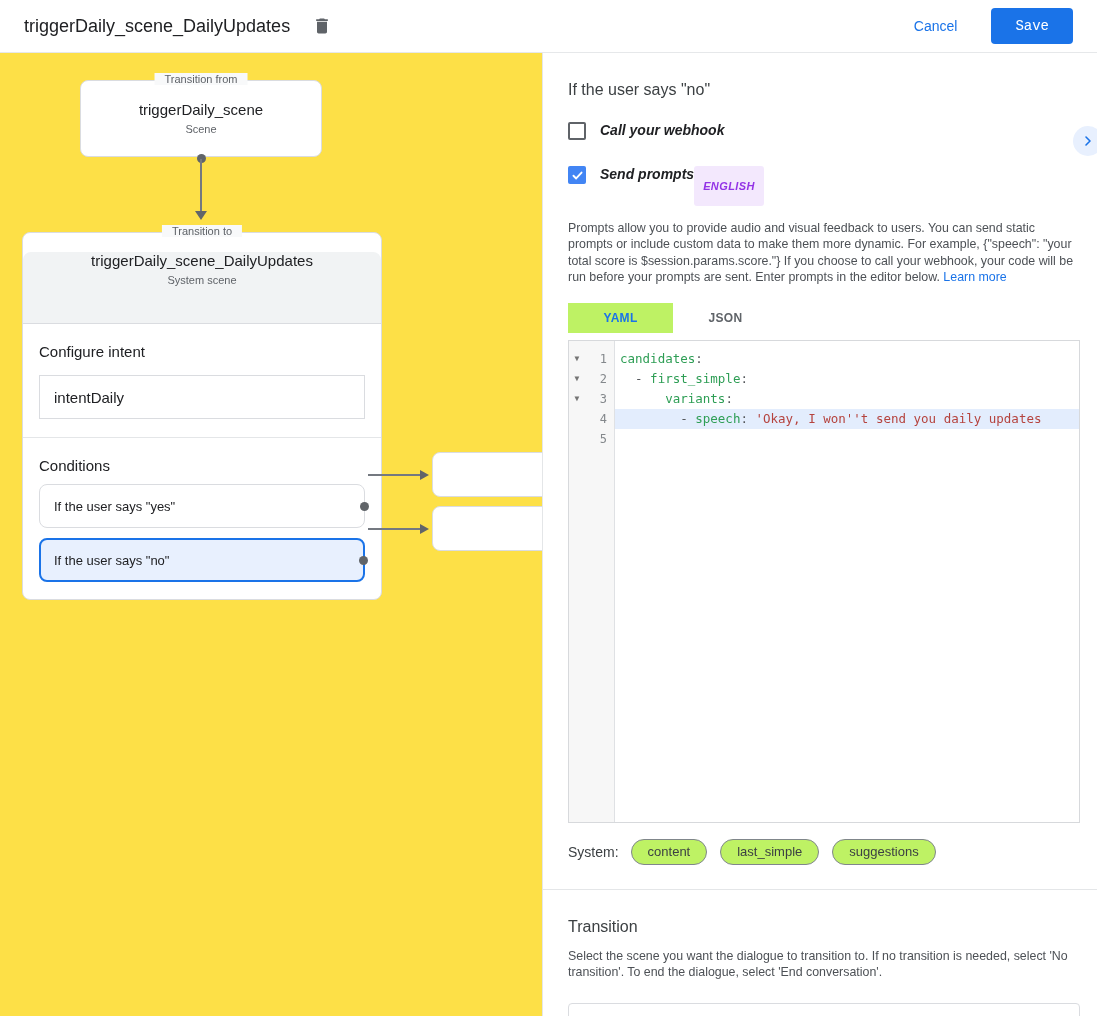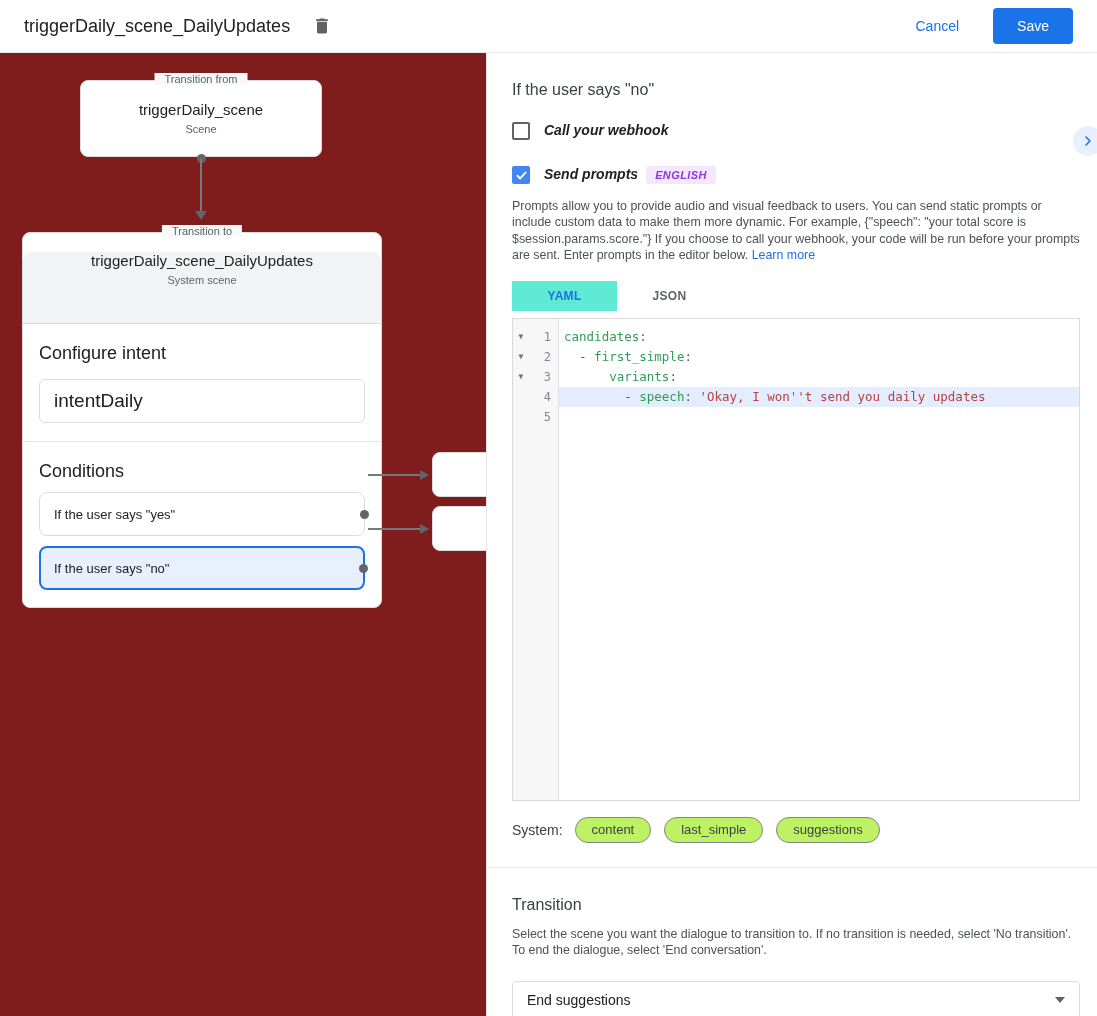--- a/index.html
+++ b/index.html
@@ -9,25 +9,25 @@
   
   .topbar { height:53px; background:#fff; border-bottom:1px solid #e6e8ea;
     display:flex; align-items:center; padding:0 24px; }
   .topbar .title { font-size:18px; color:#202124; }
   .trash-btn { margin-left:18px; border:none; background:none; cursor:pointer;
     width:28px; height:28px; display:flex; align-items:center; justify-content:center; }
   .topbar .spacer { flex:1; }
   .btn-text { border:none; background:none; color:#1a73e8; font-size:14px;
     font-weight:500; cursor:pointer; margin-right:34px; font-family:inherit; }
   .btn-primary { background:#1a73e8; color:#fff; border:none; border-radius:4px;
-    height:36px; padding:0 24px; font-size:14px; font-weight:500; cursor:pointer; font-family:Liberation Sans, sans-serif; }
+    height:36px; padding:0 24px; font-size:14px; font-weight:500; cursor:pointer; font-family:Liberation Mono, monospace; }
 
   
   .main { display:flex; height:963px; }
-  .canvas { position:relative; width:487px; background:#7f1d1d;
+  .canvas { position:relative; width:543px; background:#fde047;
     border-right:1px solid #e4e6e8; overflow:hidden; flex:none; }
   .panel { position:relative; flex:1; background:#fff; padding:0 17px 0 25px; overflow:hidden; }
 
   
   .nodebox { position:absolute; background:#fff; border:1px solid #dadce0; border-radius:8px; }
   .node-from { left:80px; top:27px; width:242px; height:77px; }
   .node-label { position:absolute; top:-8px; left:50%; transform:translateX(-50%);
     background:#f8f9fa; padding:0 10px; font-size:11px; color:#5f6368; white-space:nowrap; }
   .node-title { text-align:center; font-size:15px; color:#202124; margin-top:20px; }
   .node-sub { text-align:center; font-size:11px; color:#5f6368; margin-top:5px; }
@@ -39,23 +39,23 @@
   .hline { position:absolute; height:2px; background:#747980; }
   .arrow-right { position:absolute; width:0; height:0;
     border-top:5px solid transparent; border-bottom:5px solid transparent; border-left:9px solid #616569; }
 
   .card { position:absolute; left:22px; top:179px; width:360px; background:#fff;
     border:1px solid #dadce0; border-radius:8px; }
   .card-header { height:72px; background:#f1f3f4; border-bottom:1px solid #dadce0;
     border-radius:8px 8px 0 0; }
   .card-header .node-title { margin-top:19px; }
   .card-section1 { padding:19px 16px 18px; border-bottom:1px solid #e4e6e8; }
-  .section-heading { font-size:18px; color:#202124; }
-  .intent-box { margin-top:15px; height:44px; border:1px solid #dadce0; border-radius:6px;
-    display:flex; align-items:center; padding-left:14px; font-size:19px; color:#202124; background:#fff; }
+  .section-heading { font-size:15px; color:#202124; }
+  .intent-box { margin-top:15px; height:44px; border:1px solid #dadce0; border-radius:0;
+    display:flex; align-items:center; padding-left:14px; font-size:15px; color:#202124; background:#fff; }
   .card-section2 { padding:19px 16px 17px; }
   .cond-row { position:relative; height:44px; border:1px solid #dadce0; border-radius:8px;
     background:#fff; display:flex; align-items:center; padding-left:14px;
     font-size:13px; color:#202124; margin-top:10px; cursor:pointer; }
   .cond-row:first-of-type { margin-top:13px; }
   .cond-row.selected { border:2px solid #1a73e8; background:#e8f0fe; padding-left:13px; }
   .cond-dot { position:absolute; right:-5px; top:50%; margin-top:-4.5px; width:9px; height:9px;
     border-radius:50%; background:#616569; }
   .stub-box { position:absolute; left:432px; width:120px; height:45px; background:#fff;
     border:1px solid #dadce0; border-radius:8px; }
@@ -66,30 +66,30 @@
     border-radius:50%; background:#e8f0fe; border:none; cursor:pointer;
     display:flex; align-items:center; justify-content:center; }
 
   .check-row { display:flex; align-items:flex-start;font-style:italic; }
   .check-row.webhook { margin-top:23px; }
   .check-row.prompts { margin-top:26px; }
   .checkbox { width:18px; height:18px; border:2px solid #5f6368; border-radius:2px;
     background:#fff; flex:none; cursor:pointer; }
   .checkbox.checked { border:none; background:#4285f4; display:flex; align-items:center; justify-content:center; }
   .check-label { margin-left:14px; font-size:14px; font-weight:700; color:#202124; }
-  .lang-badge { margin-left:8px; background:#f3e8fd; color:#9334e6; font-size:11px;
-    font-weight:700; letter-spacing:.4px; padding:3px 9px; border-radius:3px; }
+  .lang-badge { margin-left:0; background:#f3e8fd; color:#9334e6; font-size:11px;
+    font-weight:700; letter-spacing:.4px; padding:14px 9px; border-radius:3px; }
 
   .desc { margin-top:14px; font-size:12.4px; line-height:16.4px; color:#4d5156; }
   .link { color:#1a73e8; text-decoration:none; cursor:pointer; }
 
   .tabs { display:flex; margin-top:17px; }
   .tab { width:105px; height:30px; display:flex; align-items:center; justify-content:center;
     font-size:12px; font-weight:700; letter-spacing:.3px; color:#5f6368; cursor:pointer; }
-  .tab.active { background:#5eead4; color:#1a73e8; }
+  .tab.active { background:#bef264; color:#1a73e8; }
 
   .editor { margin-top:7px; height:483px; border:1px solid #d7d9dc; display:flex;
     font-family:"DejaVu Sans Mono", monospace; font-size:12.5px; background:#fff; }
   .gutter { width:46px; background:#f7f7f7; border-right:1px solid #dfe1e4;
     padding-top:8px; flex:none; }
   .gline { height:20px; display:flex; align-items:center; }
   .fold { width:16px; text-align:center; color:#757575; font-size:8px; cursor:pointer; }
   .lnum { flex:1; text-align:right; padding-right:7px; color:#84888c; font-size:12px; }
   .codearea { flex:1; padding-top:8px; overflow:hidden; }
   .cline { height:20px; line-height:20px; white-space:pre; padding-left:5px; }

